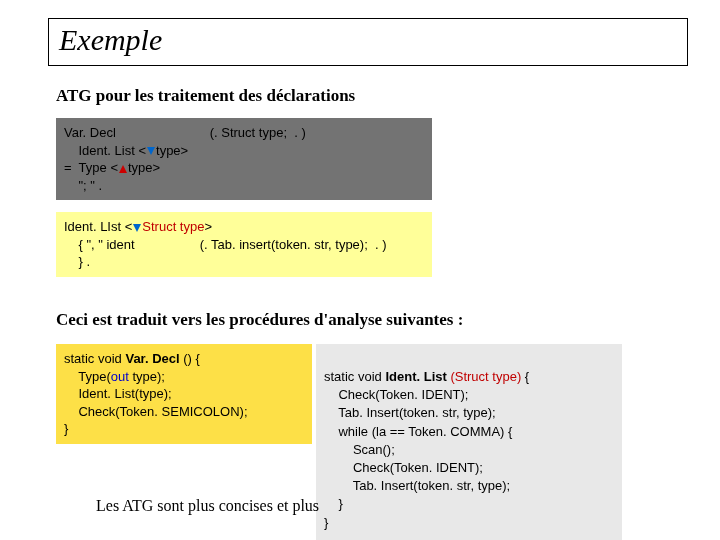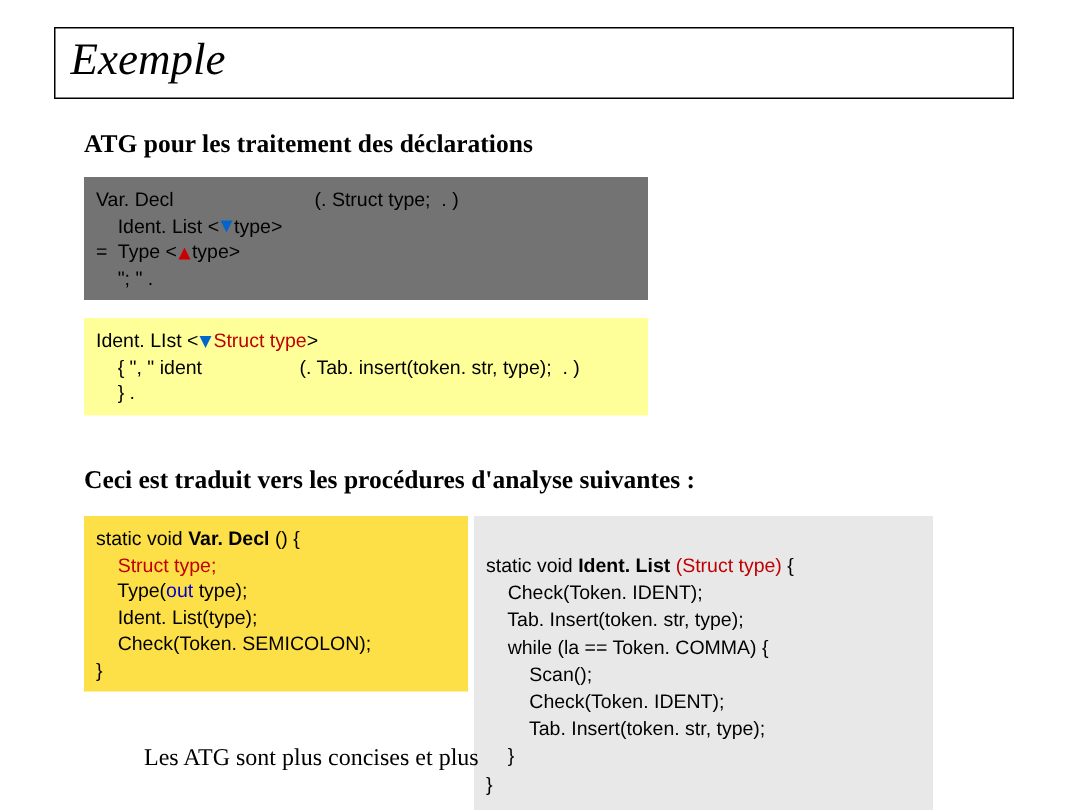--- a/index.html
+++ b/index.html
@@ -8,21 +8,21 @@
     width: 720px;
     height: 540px;
     background: #fff;
     font-family: "Times New Roman", serif;
     color: #000;
     position: relative;
     overflow: hidden;
   }
   .title-box {
     position: absolute;
-    left: 36px;
+    left: 48px;
     top: 18px;
     width: 618px;
     border: 1px solid #000;
     padding: 4px 10px 8px 10px;
   }
   .title-box h1 {
     margin: 0;
     font-style: italic;
     font-family: "Times New Roman", serif;
     font-weight: normal;
@@ -136,21 +136,20 @@
 <div class="atg2">
   <div class="atg-row"><span>Ident. LIst &lt;</span><span class="down-arrow"></span><span class="kw-red">Struct type</span><span>&gt;</span></div>
   <div class="atg-row"><span>    { ", " ident</span>                  <span>(. Tab. insert(token. str, type);  . )</span></div>
   <div class="atg-row">    } .</div>
 </div>
 
 <div class="midtext">Ceci est traduit vers les procédures d'analyse suivantes :</div>
 
 <div class="code1">
   <div class="code-row"><span>static void </span><b>Var. Decl </b><span>() {</span></div>
-  <div class="code-row kw-red">    Struct type;</div>
   <div class="code-row"><span>    Type(</span><span class="kw-blue">out </span><span>type);</span></div>
   <div class="code-row">    Ident. List(type);</div>
   <div class="code-row">    Check(Token. SEMICOLON);</div>
   <div class="code-row">}</div>
 </div>
 
 <div class="code2">
   <div class="code-row"><span>static void </span><b>Ident. List </b><span class="kw-red">(Struct type) </span><span>{</span></div>
   <div class="code-row">    Check(Token. IDENT);</div>
   <div class="code-row">    Tab. Insert(token. str, type);</div>

